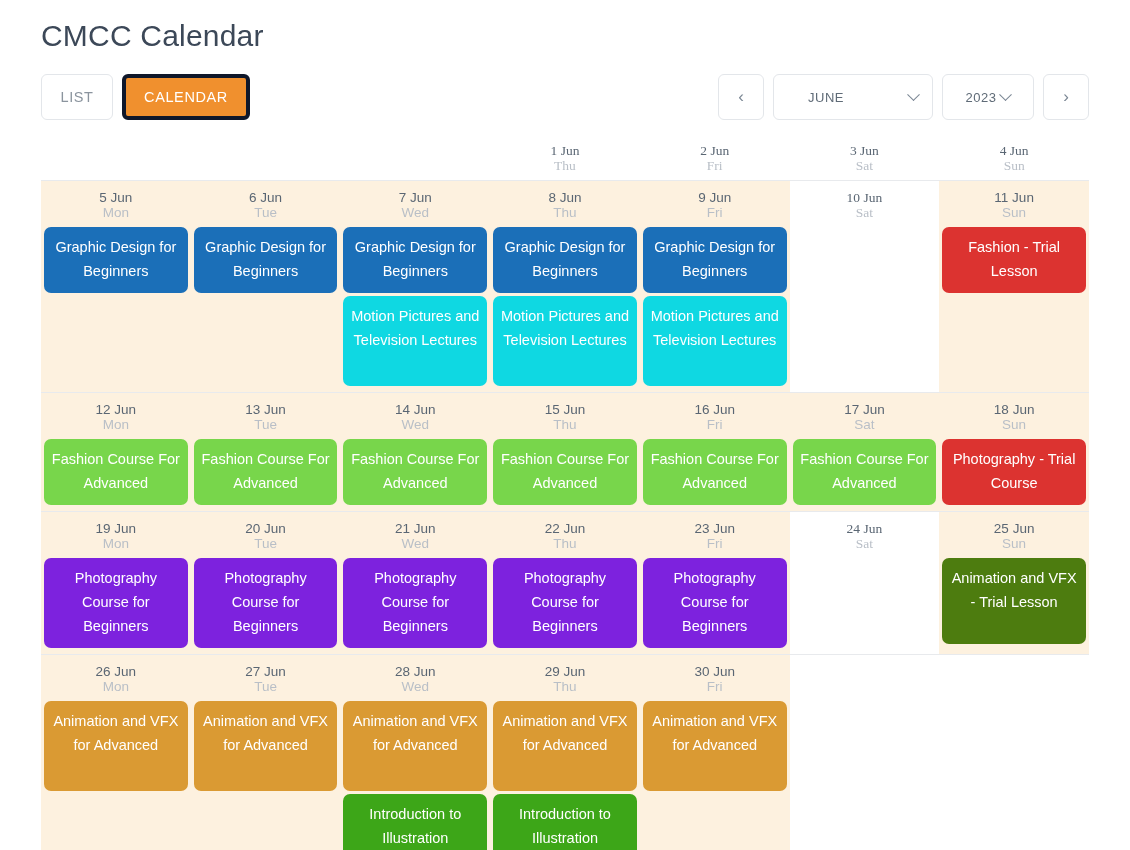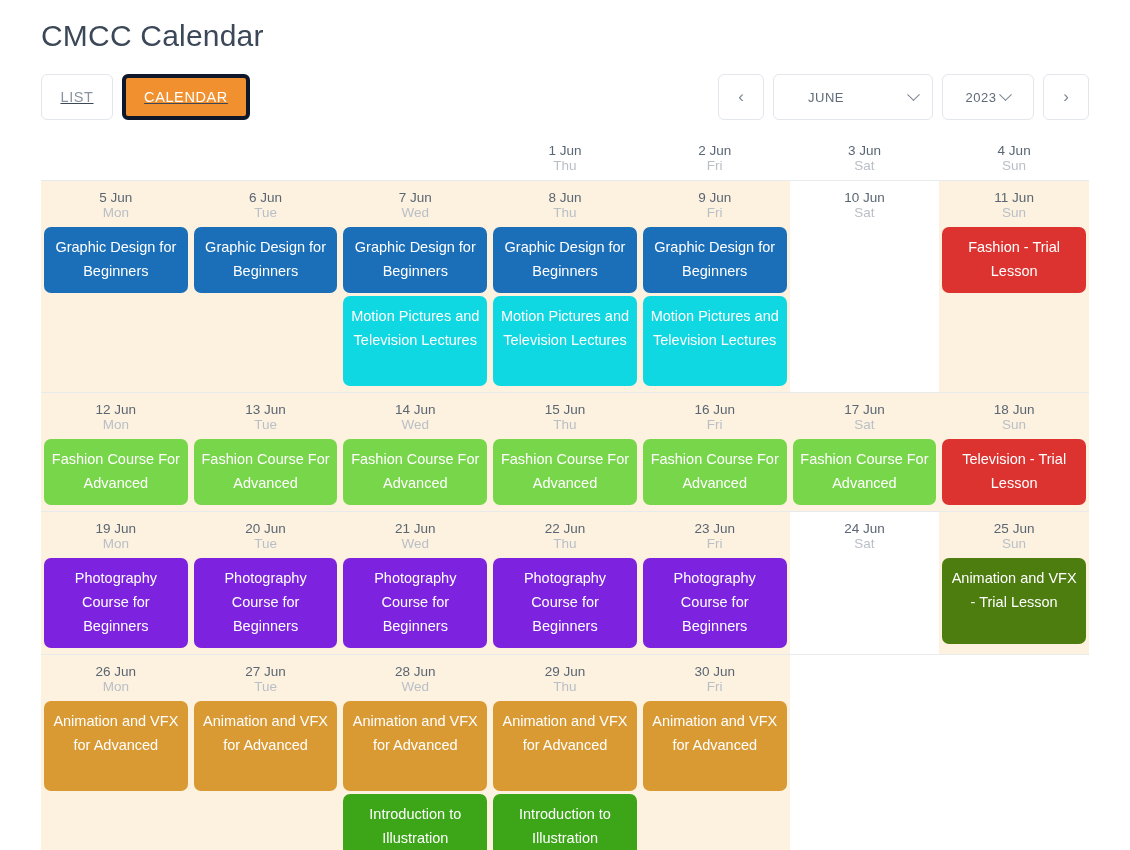--- a/index.html
+++ b/index.html
@@ -20,21 +20,21 @@
     padding-top: 16px;
     line-height: 40px;
   }
 
   
   .toolbar {
     margin-top: 18px;
     height: 46px;
     position: relative;
   }
-  .view-toggle { display: flex; gap: 9px; align-items: center; height: 46px; text-decoration: underline; }
+  .view-toggle { display: flex; gap: 9px; align-items: center; height: 46px; }
   .btn-view {
     height: 46px;
     min-width: 72px;
     padding: 0 18px;
     border-radius: 6px;
     font-size: 14.5px;
     letter-spacing: 0.6px;
     display: flex; align-items: center; justify-content: center;
     cursor: pointer;
     user-select: none;
@@ -100,21 +100,21 @@
     border-bottom: 1px solid #e8eaed;
   }
   .week.no-border { border-bottom: none; }
   .day-cell {
     position: relative;
     padding: 0 3px 6px 3px;
     background: #ffffff;
     min-height: 46px;
   }
   .day-cell.has-events { background: #fdf1df; }
-  .day-cell.empty-noevent { background: #ffffff; }
+  .day-cell.empty-noevent { background: #ffffff; font-family: Liberation Serif, serif; }
   .day-head {
     text-align: center;
     padding-top: 9px;
     line-height: 15px;
   }
   .day-num { font-size: 13.5px; color: #5a6673; display: block; }
   .day-dow  { font-size: 13.5px; color: #b9bfc7; display: block; }
   .events { margin-top: 7px; display: flex; flex-direction: column; gap: 3px; }
   .event {
     border-radius: 7px;
@@ -303,21 +303,21 @@
           <div class="events">
             <div class="event" style="background: rgb(120, 214, 75); height: 66px;">Fashion Course For Advanced</div>
           </div>
         </div>
         <div class="day-cell has-events">
           <div class="day-head">
             <span class="day-num">18 Jun</span>
             <span class="day-dow">Sun</span>
           </div>
           <div class="events">
-            <div class="event" style="background: rgb(220, 51, 48); height: 66px;">Television - Trial Lesson</div>
+            <div class="event" style="background: rgb(220, 51, 48); height: 66px;">Photography - Trial Course</div>
           </div>
         </div>
       </div>
       <div class="week">
         <div class="day-cell has-events">
           <div class="day-head">
             <span class="day-num">19 Jun</span>
             <span class="day-dow">Mon</span>
           </div>
           <div class="events">

